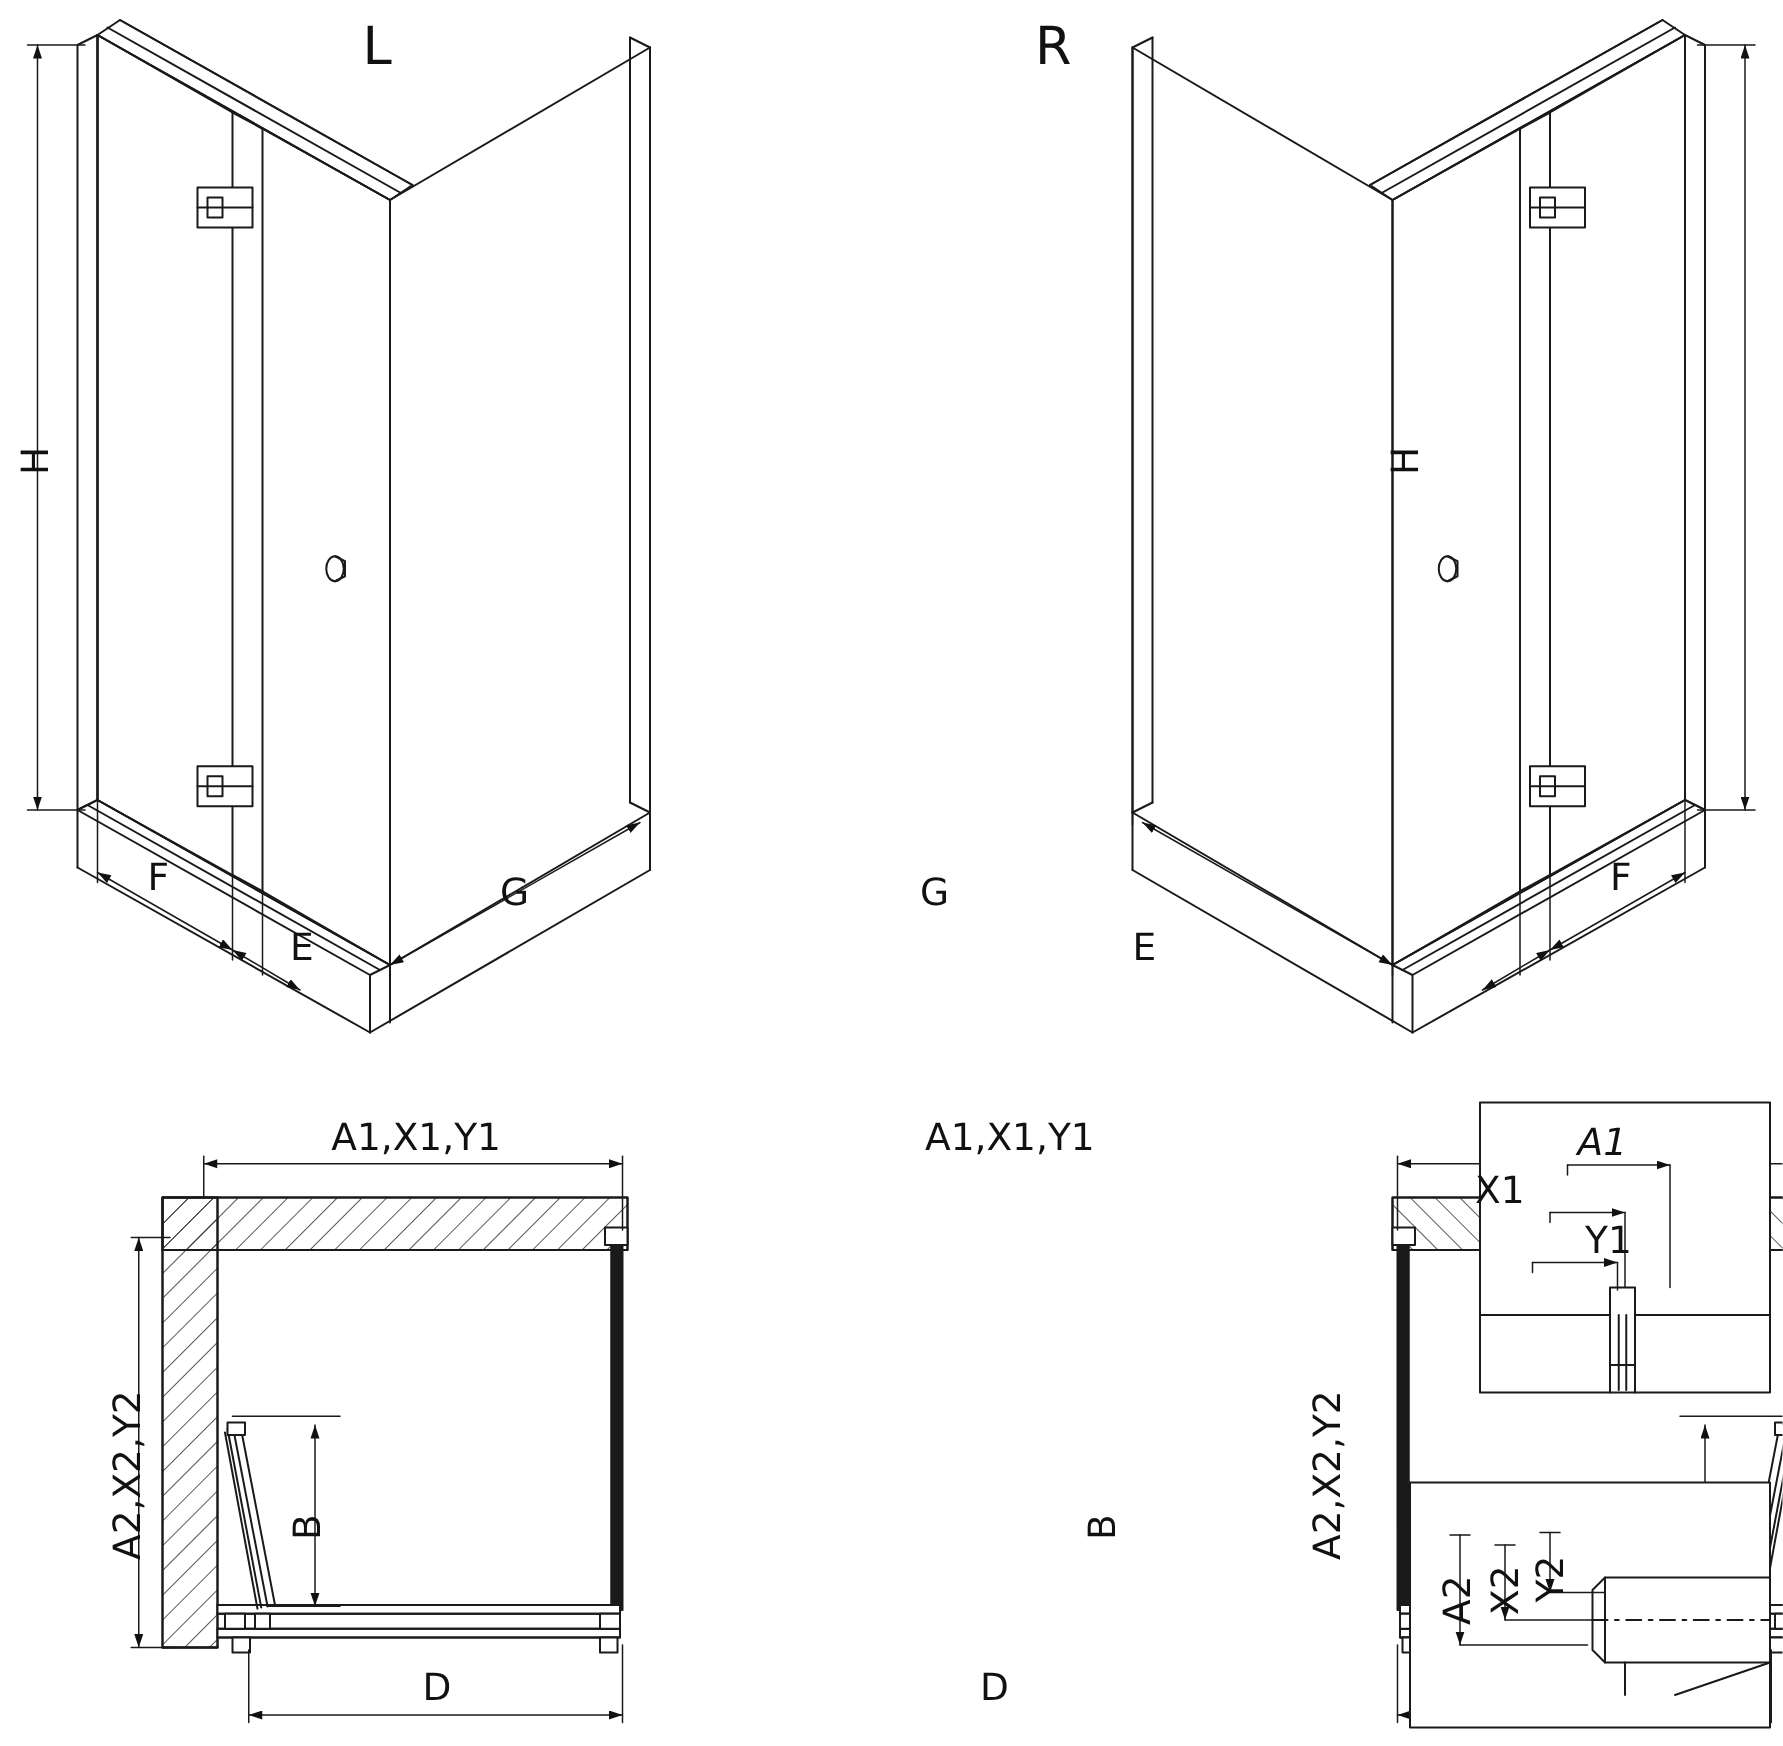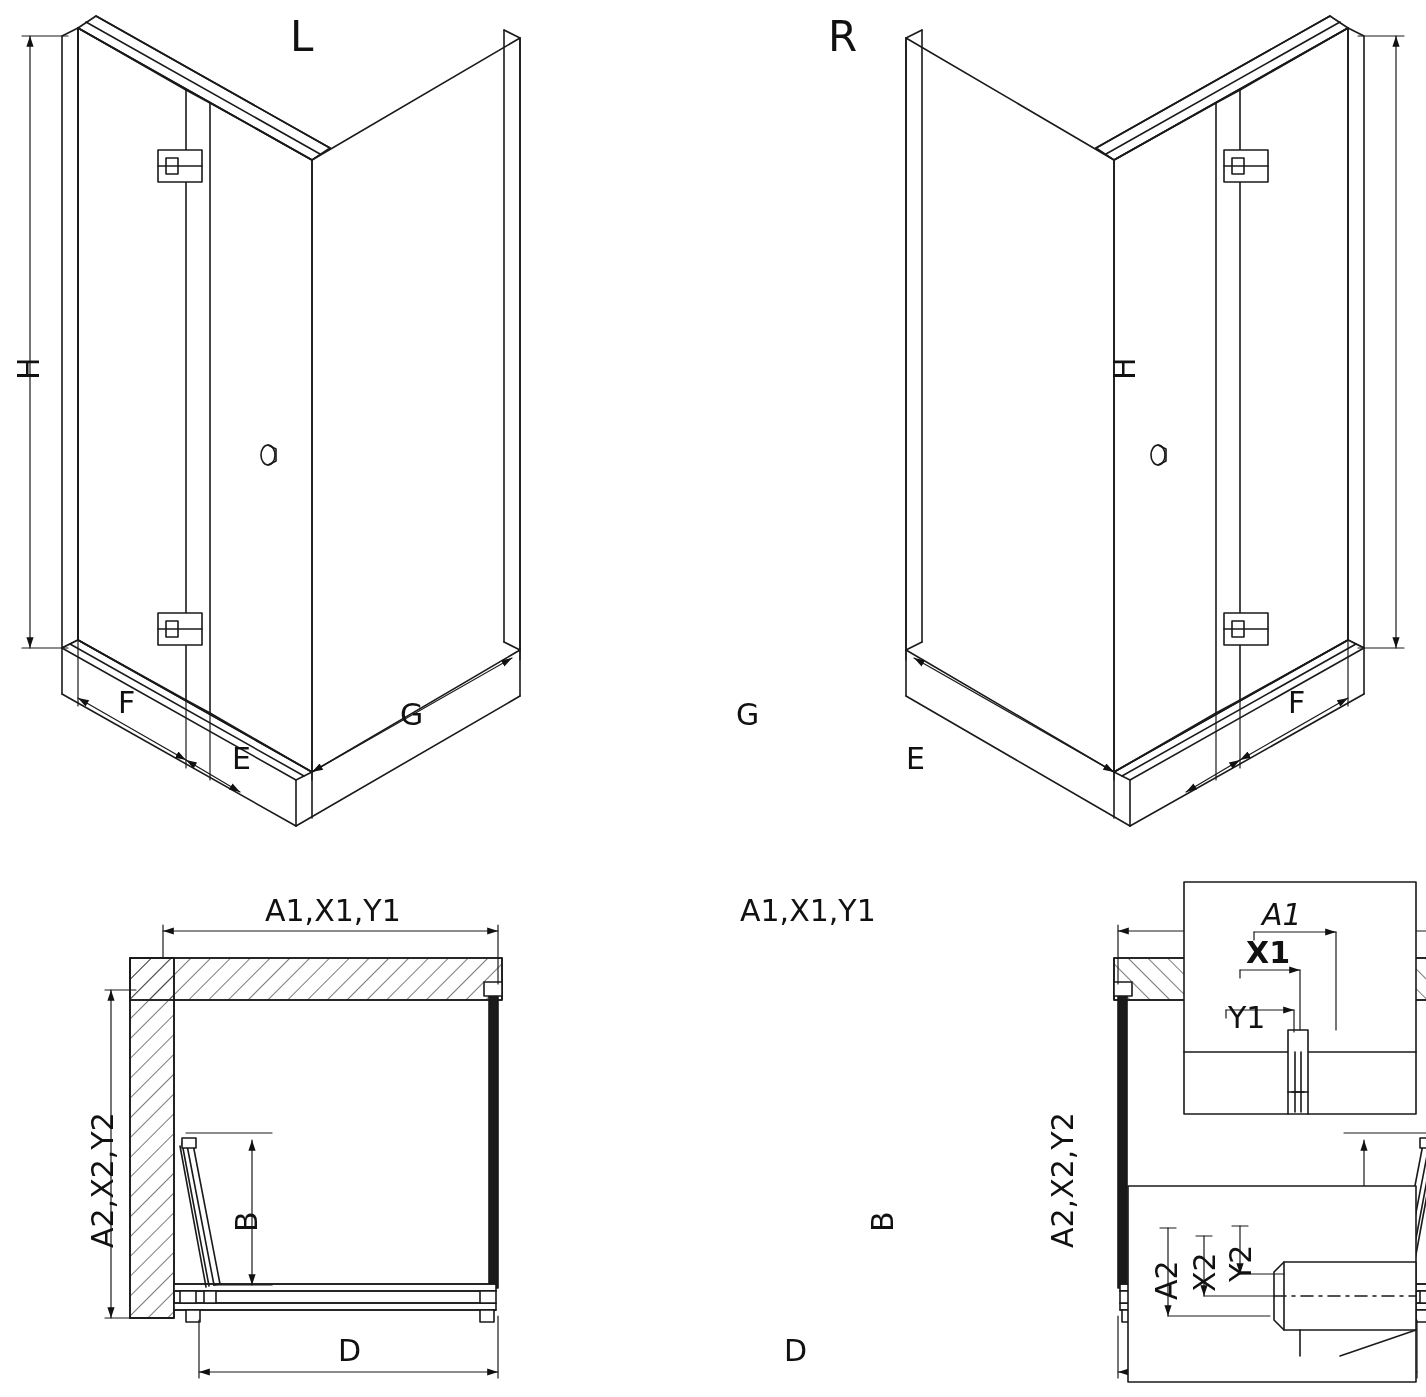--- a/index.html
+++ b/index.html
@@ -353,22 +353,22 @@
   <span class="lbl rot2" style="position:absolute;left:0;top:0;display:inline-block;">B</span>
 </div>
 <div style="position:absolute;left:868px;top:1232px;">
   <span class="lbl rot2" style="position:absolute;left:0;top:0;display:inline-block;">B</span>
 </div>
 
 <div class="lbl" style="left:338px;top:1336px;">D</div>
 <div class="lbl" style="left:784px;top:1336px;">D</div>
 
 <div class="lbl" style="left:1262px;top:900px;font-style:italic;">A1</div>
-<div class="lbl" style="left:1246px;top:938px;font-weight:bold;">X1</div>
-<div class="lbl" style="left:1228px;top:978px;margin-top:25px;">Y1</div>
+<div class="lbl" style="left:1180px;top:938px;">X1</div>
+<div class="lbl" style="left:1268px;top:978px;">Y1</div>
 
 <div style="position:absolute;left:1152px;top:1300px;">
   <span class="lbl rot2" style="position:absolute;left:0;top:0;display:inline-block;">A2</span>
 </div>
 <div style="position:absolute;left:1190px;top:1292px;">
   <span class="lbl rot2" style="position:absolute;left:0;top:0;display:inline-block;">X2</span>
 </div>
 <div style="position:absolute;left:1226px;top:1282px;">
   <span class="lbl rot2" style="position:absolute;left:0;top:0;display:inline-block;">Y2</span>
 </div>

